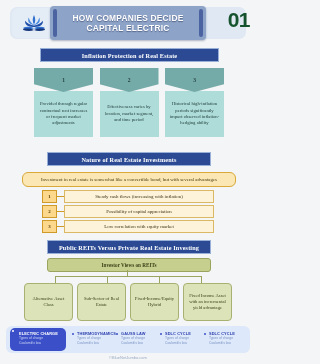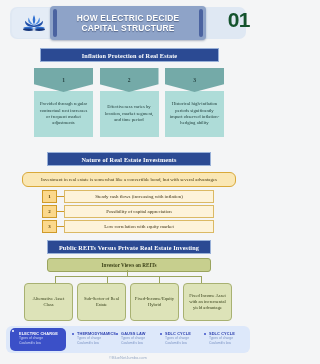--- a/index.html
+++ b/index.html
@@ -167,22 +167,22 @@
       <path d="M14 13.4 C17.4 13.4 20.6 11.6 22.8 8.8 C23.6 12.4 20 15.2 14 15 Z" fill="#1f4fa8"></path>
       <path d="M3.6 15.4 C7 14.4 10.8 14.6 14 16.2 C10.8 17.6 6.6 17.6 3.6 16.4 Z" fill="#2f6fd0"></path>
       <path d="M24.4 15.4 C21 14.4 17.2 14.6 14 16.2 C17.2 17.6 21.4 17.6 24.4 16.4 Z" fill="#2f6fd0"></path>
       <path d="M3.2 16.8 C7 16.2 11 16.6 14 18 C11 19.4 6.4 19.2 3.2 18 Z" fill="#16367a"></path>
       <path d="M24.8 16.8 C21 16.2 17 16.6 14 18 C17 19.4 21.6 19.2 24.8 18 Z" fill="#16367a"></path>
     </svg>
   </div>
 
   <div class="title-band">
     <div class="title-text">
-      <span>HOW ELECTRIC DECIDE</span><br>
-      <span>CAPITAL STRUCTURE</span>
+      <span>HOW COMPANIES DECIDE</span><br>
+      <span>CAPITAL ELECTRIC</span>
     </div>
   </div>
 
   <div class="step-num">01</div>
 </div>
 
 <div class="banner" id="banner1">
   <span>Inflation Protection of Real Estate</span>
 </div>
 

